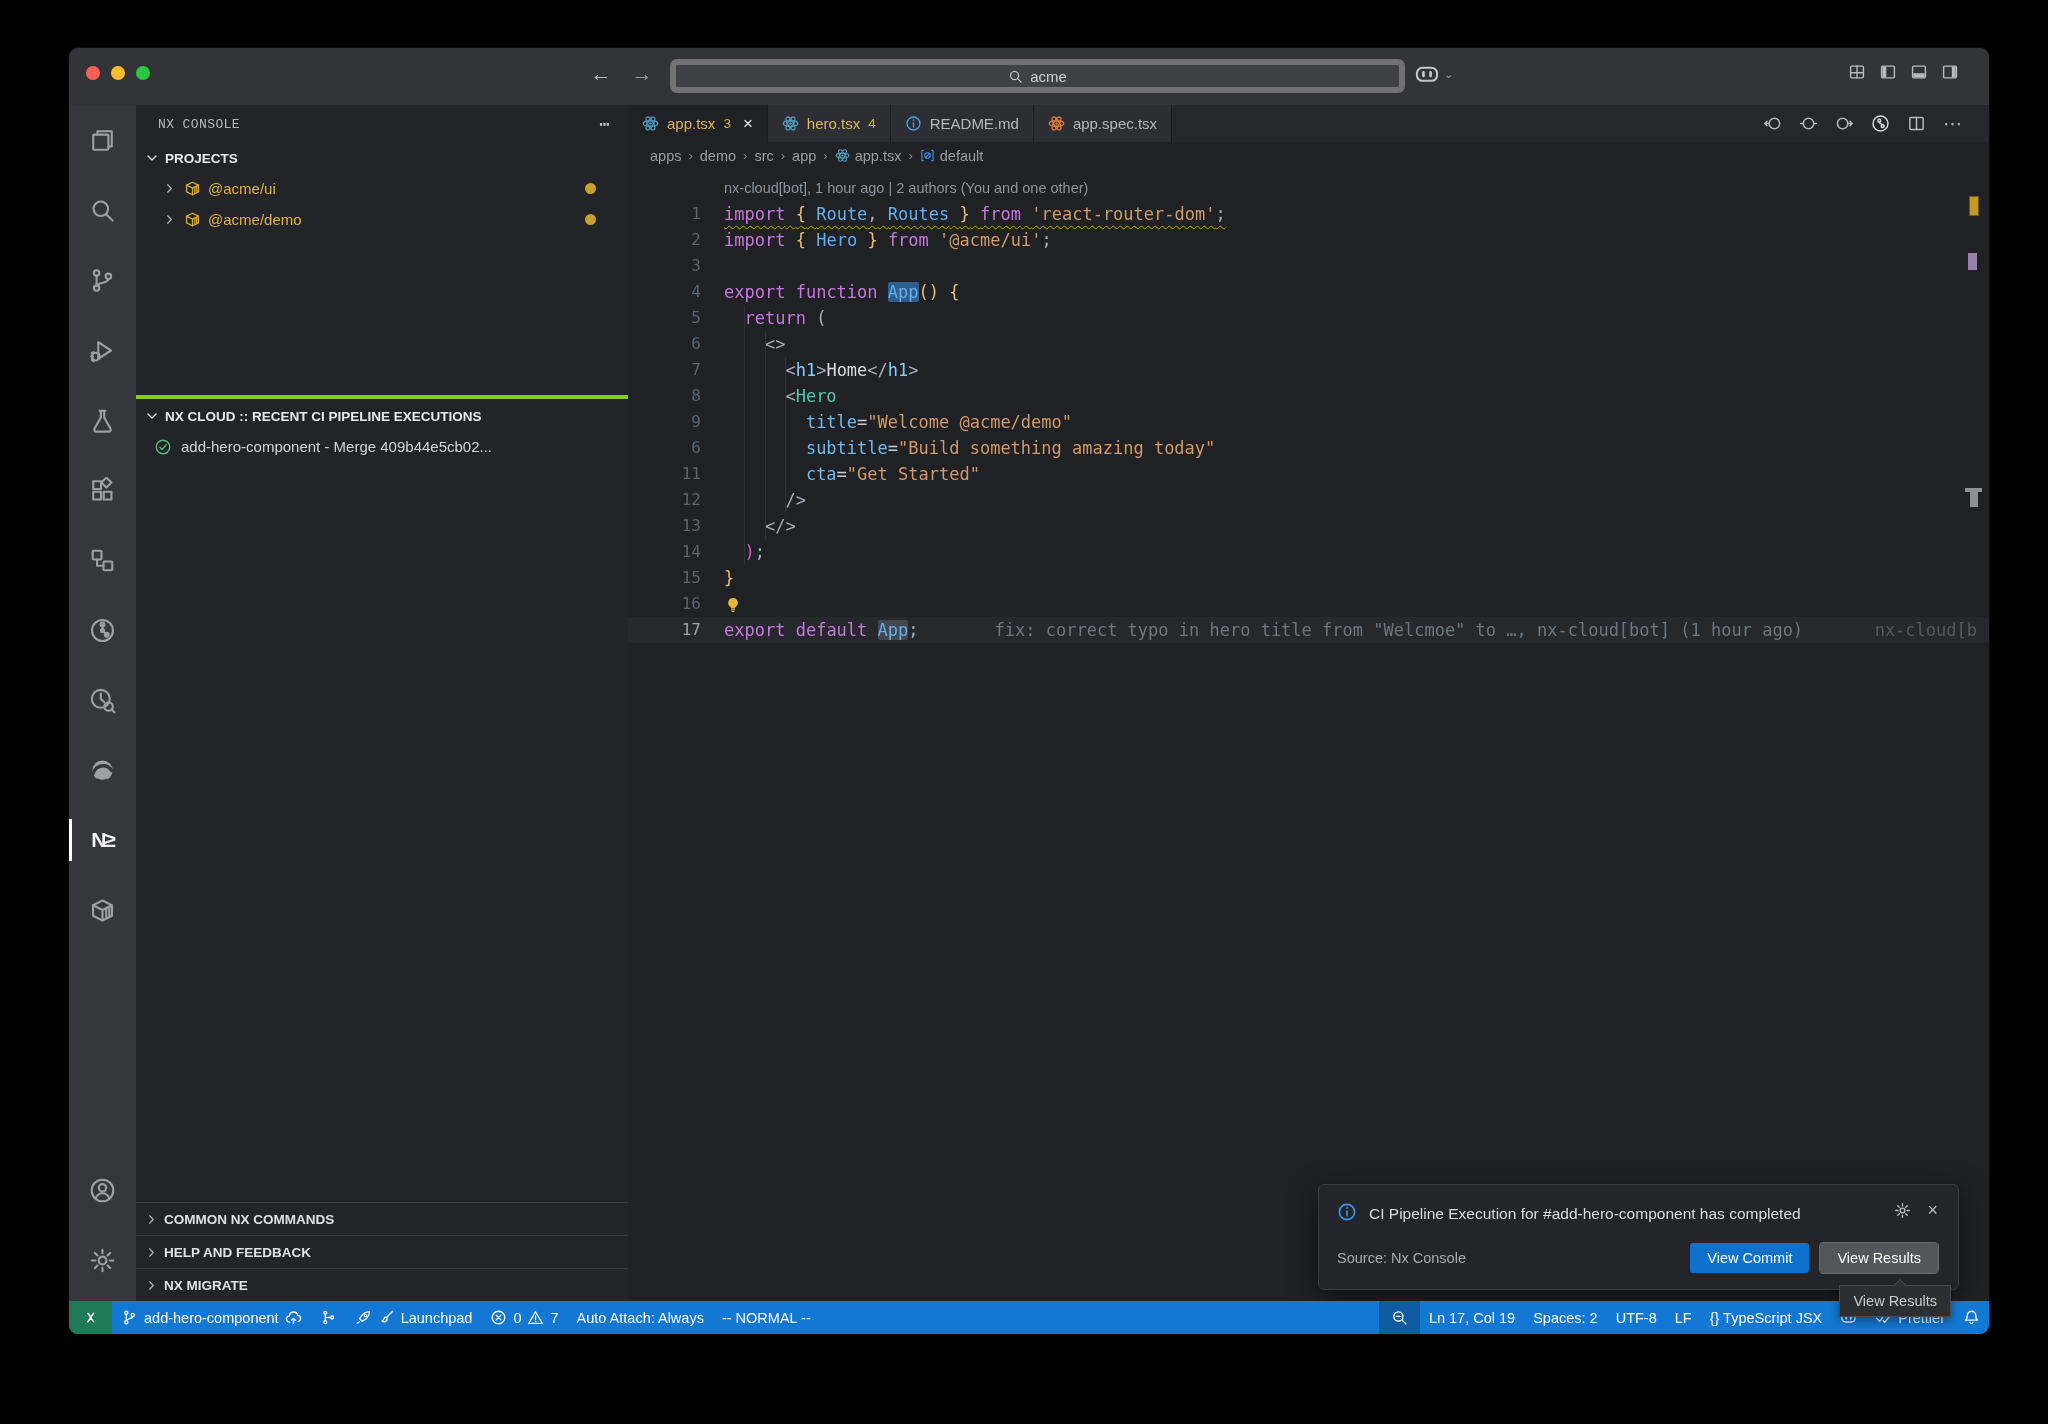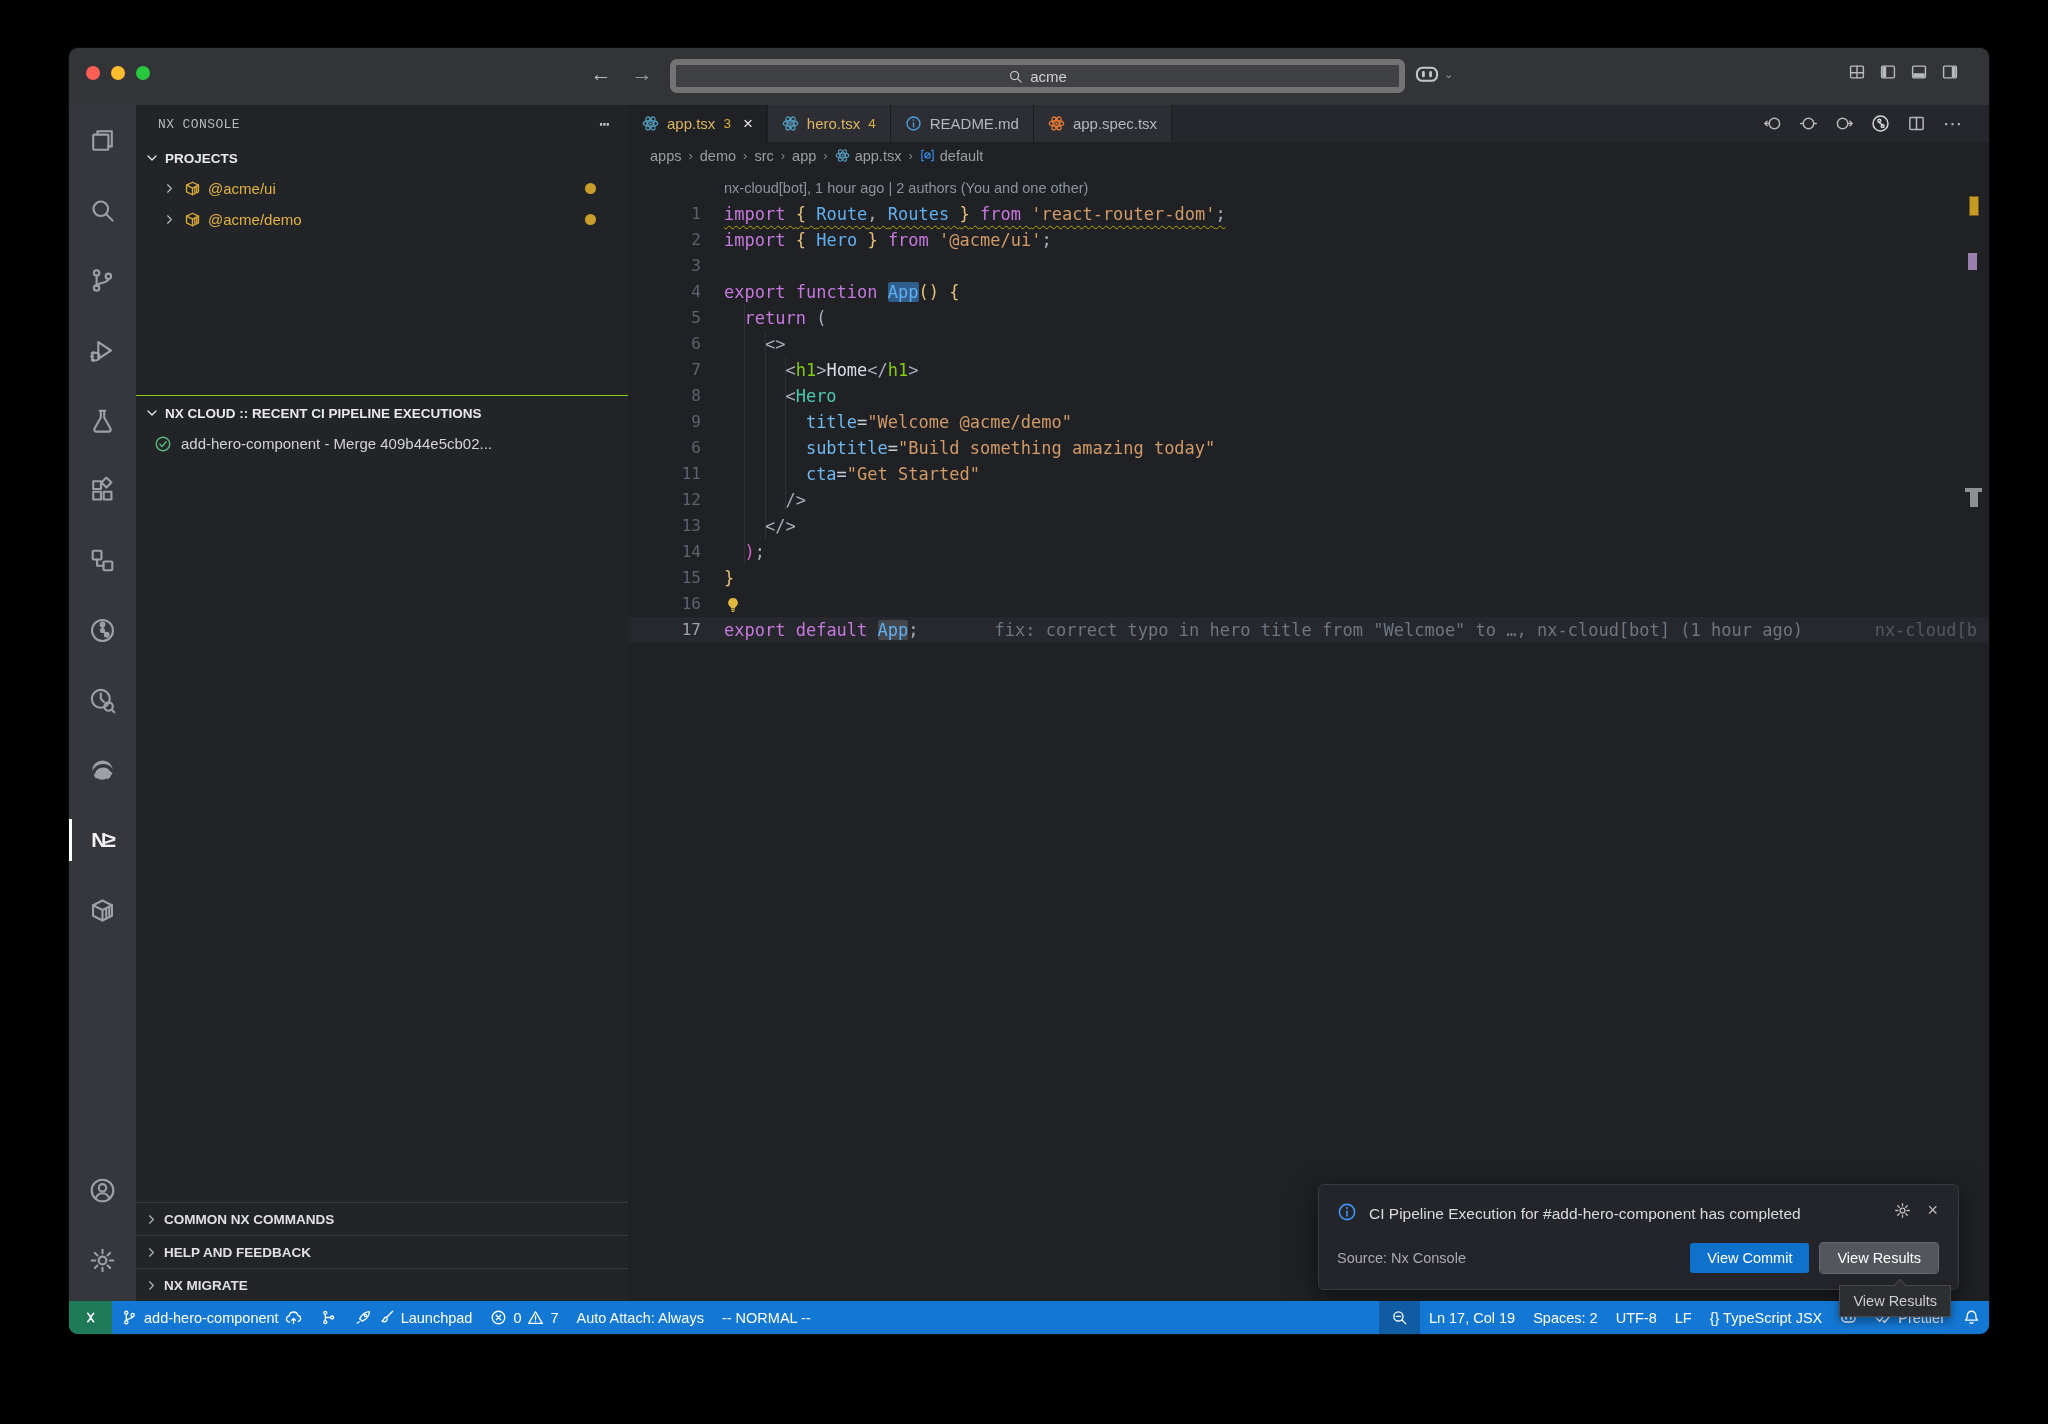--- a/index.html
+++ b/index.html
@@ -36,21 +36,21 @@
   #sidebar-title-row { height:38px; display:flex; align-items:center; padding:0 18px 0 22px;font-family:Liberation Mono, monospace; }
   #sidebar-title { font-size:13px; letter-spacing:.4px; color:#b7b8bc; }
   #sidebar-more { margin-left:auto; font-size:18px; color:#bfc0c4; }
   .sect-header { height:30px; display:flex; align-items:center; gap:5px; padding-left:8px; font-weight:bold; font-size:13.5px; color:#e8e9ec; }
   .sect-header .icn svg{ width:16px; height:16px; }
   .tree-item { height:31px; display:flex; align-items:center; gap:7px; padding-left:26px; font-size:15px; }
   .tree-item .chev svg{ width:15px; height:15px; color:#b2b3b7; }
   .proj-label { color:#e3b341; }
   .proj-icon { color:#d9a935; }
   .dot { margin-left:auto; margin-right:32px; width:11px; height:11px; border-radius:50%; background:#c99f2c; }
-  #cloud-section { border-top:1px solid #84cc16; margin-top:160px; padding-top:2px; }
+  #cloud-section { border-top:4px solid #84cc16; margin-top:160px; padding-top:2px; }
   .cloud-item { height:31px; display:flex; align-items:center; gap:9px; padding-left:18px; font-size:15px; color:#d2d3d7; white-space:nowrap; overflow:hidden; }
   .cloud-item .icn{ color:#58b87e; }
   .cloud-item .icn svg{ width:18px; height:18px; }
   #sidebar-bottom { margin-top:auto; }
   .collapsed-row { height:33px; border-top:1px solid #3a3b40; display:flex; align-items:center; gap:5px; padding-left:8px; font-weight:bold; font-size:13.5px; color:#e0e1e5; }
   .collapsed-row .icn svg{ width:15px; height:15px; color:#b2b3b7; }
 
   
   #editor-region { position:absolute; left:559px; top:57px; right:0; bottom:33px; background:#1f2125; }
   #tabbar { position:absolute; left:0; top:0; right:0; height:37px; background:#26272c; display:flex; }
@@ -71,21 +71,21 @@
   .crumb { display:flex; align-items:center; gap:5px; }
 
   #code-area { position:absolute; left:0; top:64px; right:0; bottom:0; padding-top:6px; font-family:"DejaVu Sans Mono",monospace; font-size:17px; }
   .code-row { position:relative; height:26px; line-height:26px; display:flex; white-space:pre; }
   .code-row.current { background:#26282d; }
   .gutter { width:73px; flex:none; text-align:right; color:#5d646e; font-size:16px; }
   .code-row.current .gutter { color:#9aa3ad; }
   .code-content { margin-left:23px; }
   #top-blame { font-family:"Liberation Sans",sans-serif; font-size:14.5px; color:#8b949e; }
   .kw{color:#c678dd}.br{color:#e5c07b}.id{color:#61afef}.str{color:#d19a66}
-  .cmp{color:#4ec9b0}.tag{color:#84cc16}.txt{color:#d8dce4}.pn{color:#a6adb9}
+  .cmp{color:#4ec9b0}.tag{color:#7dd3fc}.txt{color:#d8dce4}.pn{color:#a6adb9}
   .attr{color:#6fb9ef}.op{color:#c8ccd4}.mg{color:#d160c4}
   .hl-sel{background:#2f5e8d;border-radius:2px}
   .hl-word{background:#43474e;border-radius:2px}
   .squiggle{text-decoration:underline wavy #bfa400;text-decoration-thickness:1.2px;text-underline-offset:5px}
   .inline-blame{margin-left:76px;color:#6e7681}
   .clip-blame{position:absolute;right:12px;color:#55585e}
   .bulb svg{width:18px;height:18px;transform:translateY(4px)}
   .guide{position:absolute;width:1px;background:#2e3137}
   #ruler-warn{position:absolute;right:10px;top:27px;width:10px;height:20px;background:#c59a22;border:1px solid #6e5a14}
   #ruler-mod{position:absolute;right:12px;top:84px;width:9px;height:17px;background:#9a7fae}

